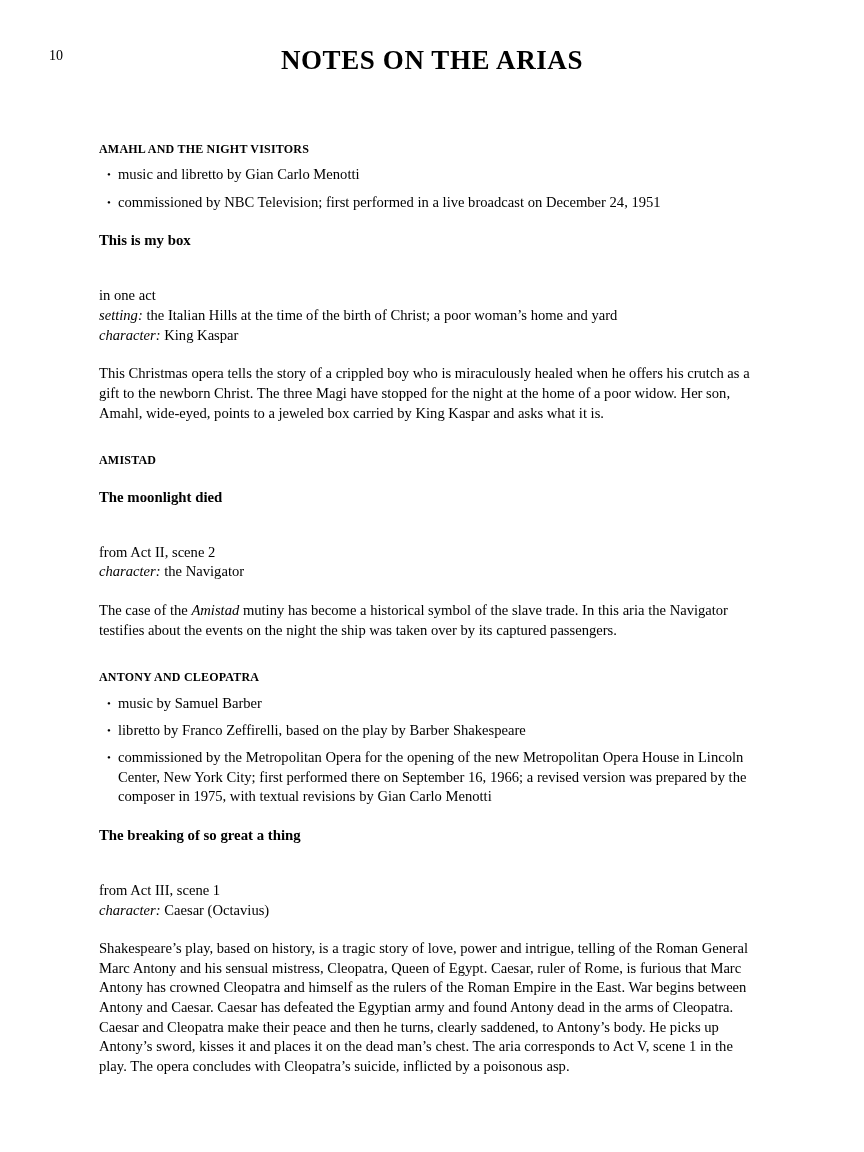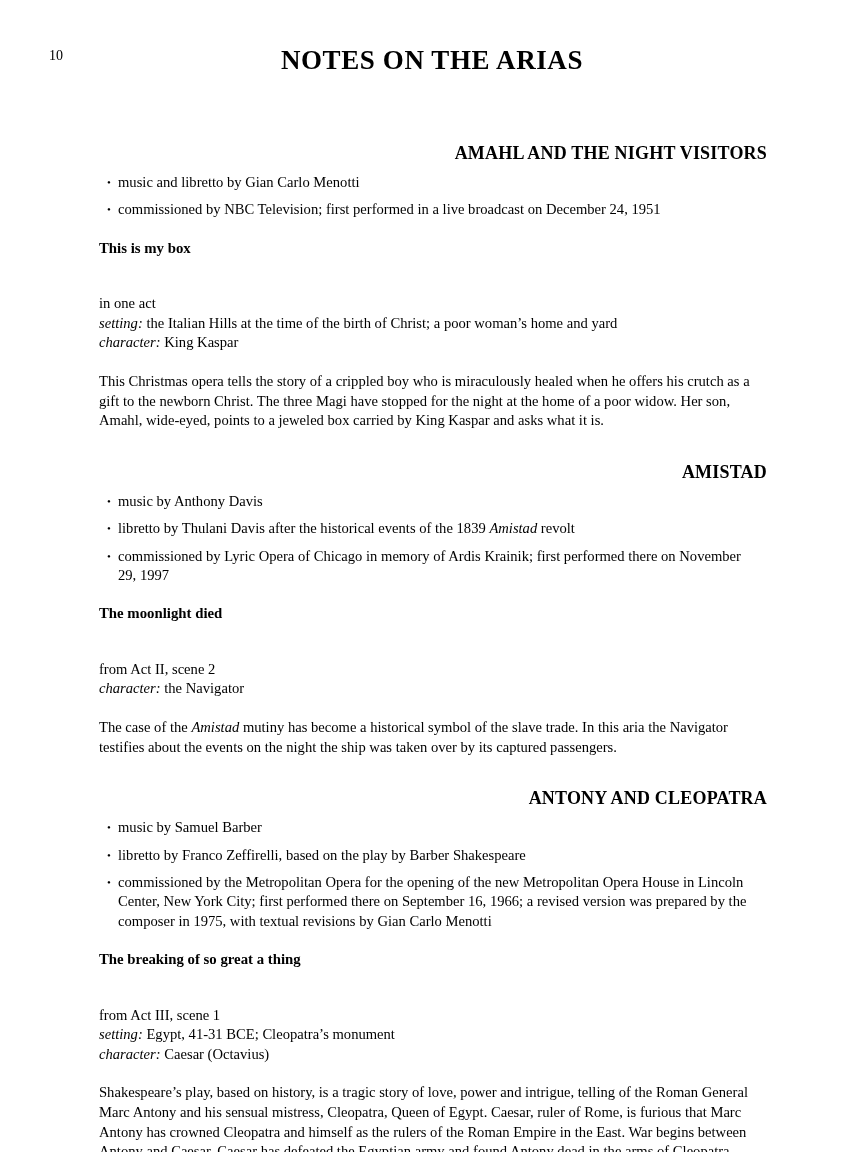--- a/index.html
+++ b/index.html
@@ -48,25 +48,24 @@
     top: 142px;
     width: 668px;
   }
 
   .opera-block {
     margin-bottom: 0;
   }
 
   .opera-title {
     font-weight: bold;
-    font-size: 18px;
+    font-size: 12px;
     letter-spacing: 0.2px;
     line-height: 1.28;
     margin: 0 0 2px 0;
-    text-align: right;
   }
 
   ul.credits {
     list-style: none;
     margin: 0;
     padding: 0;
   }
   ul.credits li {
     position: relative;
     padding-left: 11px;
@@ -133,45 +132,39 @@
         <div><span class="meta-label">setting:</span> <span>the Italian Hills at the time of the birth of Christ; a poor woman’s home and yard</span></div>
         <div><span class="meta-label">character:</span> <span>King Kaspar</span></div>
       </div>
       <p class="synopsis">This Christmas opera tells the story of a crippled boy who is miraculously healed when he offers his crutch as a gift to the newborn Christ. The three Magi have stopped for the night at the home of a poor widow. Her son, Amahl, wide-eyed, points to a jeweled box carried by King Kaspar and asks what it is.</p>
     </div>
 
     <div class="gap-after-section"></div>
 
     <div class="opera-block">
       <div class="opera-title">AMISTAD</div>
-      <ul class="credits">
-        <li>music by Anthony Davis</li>
-        <li>libretto by Thulani Davis after the historical events of the 1839 <i>Amistad</i> revolt</li>
-        <li>commissioned by Lyric Opera of Chicago in memory of Ardis Krainik; first performed there on November 29, 1997</li>
-      </ul>
       <div class="aria-title">The moonlight died</div>
       <div class="aria-meta">
         <div>from Act II, scene 2</div>
         <div><span class="meta-label">character:</span> <span>the Navigator</span></div>
       </div>
       <p class="synopsis">The case of the <i>Amistad</i> mutiny has become a historical symbol of the slave trade. In this aria the Navigator testifies about the events on the night the ship was taken over by its captured passengers.</p>
     </div>
 
     <div class="gap-after-section"></div>
 
     <div class="opera-block">
       <div class="opera-title">ANTONY AND CLEOPATRA</div>
       <ul class="credits">
         <li>music by Samuel Barber</li>
         <li>libretto by Franco Zeffirelli, based on the play by Barber Shakespeare</li>
         <li>commissioned by the Metropolitan Opera for the opening of the new Metropolitan Opera House in  Lincoln Center, New York City; first performed there on September 16, 1966; a revised version was prepared by the composer in 1975, with textual revisions by Gian Carlo Menotti</li>
       </ul>
       <div class="aria-title">The breaking of so great a thing</div>
       <div class="aria-meta">
         <div>from Act III, scene 1</div>
-        <div><span class="meta-label">setting:</span> <span>Egypt, 41-31 BCE; Cleopatra’s monument</span></div>
         <div><span class="meta-label">character:</span> <span>Caesar (Octavius)</span></div>
       </div>
       <p class="synopsis">Shakespeare’s play, based on history, is a tragic story of love, power and intrigue, telling of the Roman General Marc Antony and his sensual mistress, Cleopatra, Queen of Egypt. Caesar, ruler of Rome, is furious that Marc Antony has crowned Cleopatra and himself as the rulers of the Roman Empire in the East. War begins between Antony and Caesar. Caesar has defeated the Egyptian army and found Antony dead in the arms of Cleopatra. Caesar and Cleopatra make their peace and then he turns, clearly saddened, to Antony’s body. He picks up Antony’s sword, kisses it and places it on the dead man’s chest. The aria corresponds to Act V, scene 1 in the play. The opera concludes with Cleopatra’s suicide, inflicted by a poisonous asp.</p>
     </div>
 
   </div>
 </div>
 
 </body></html>

